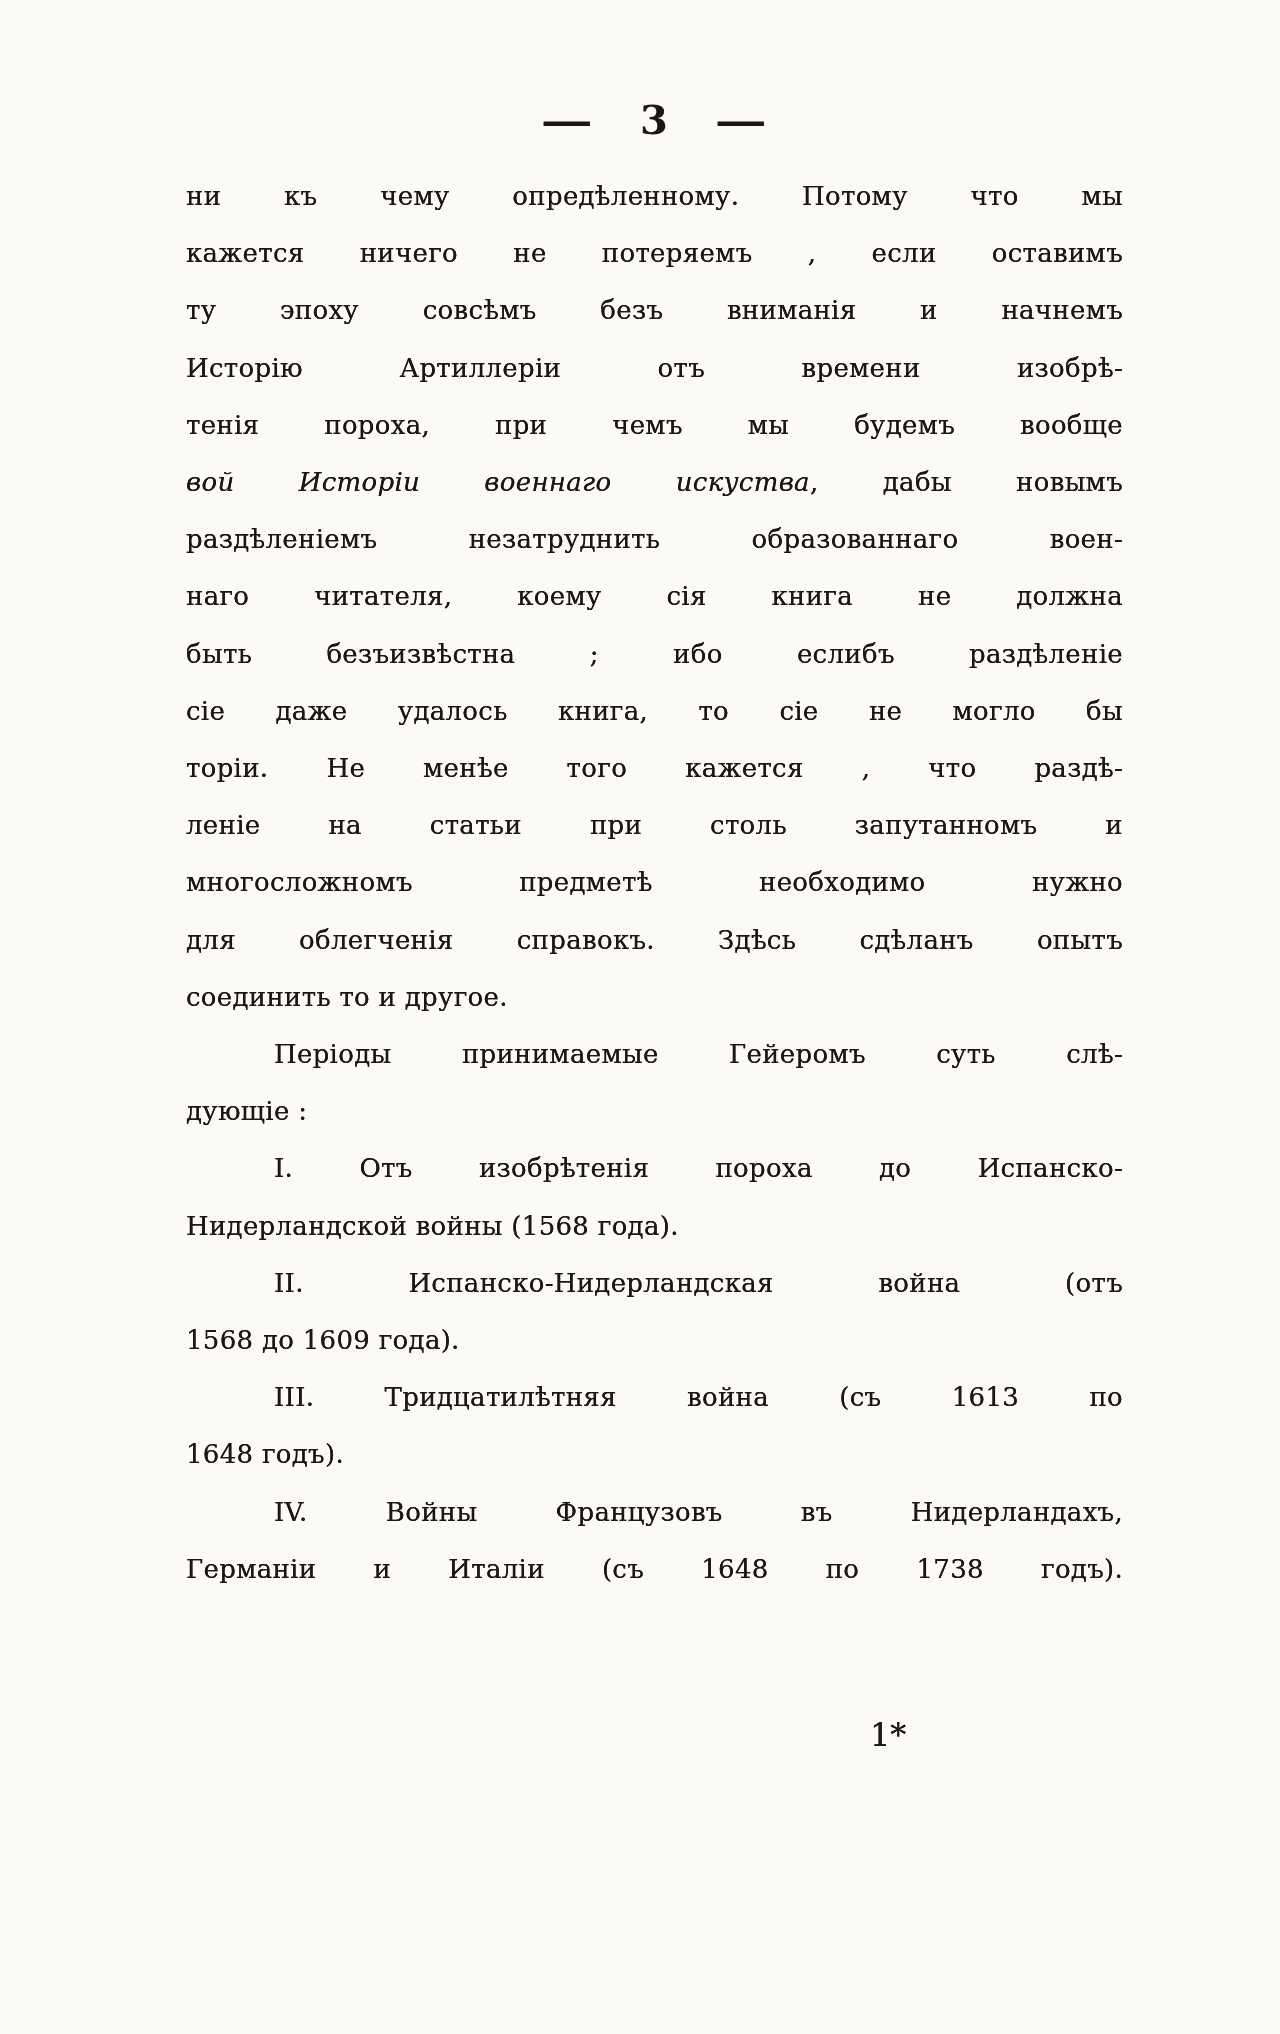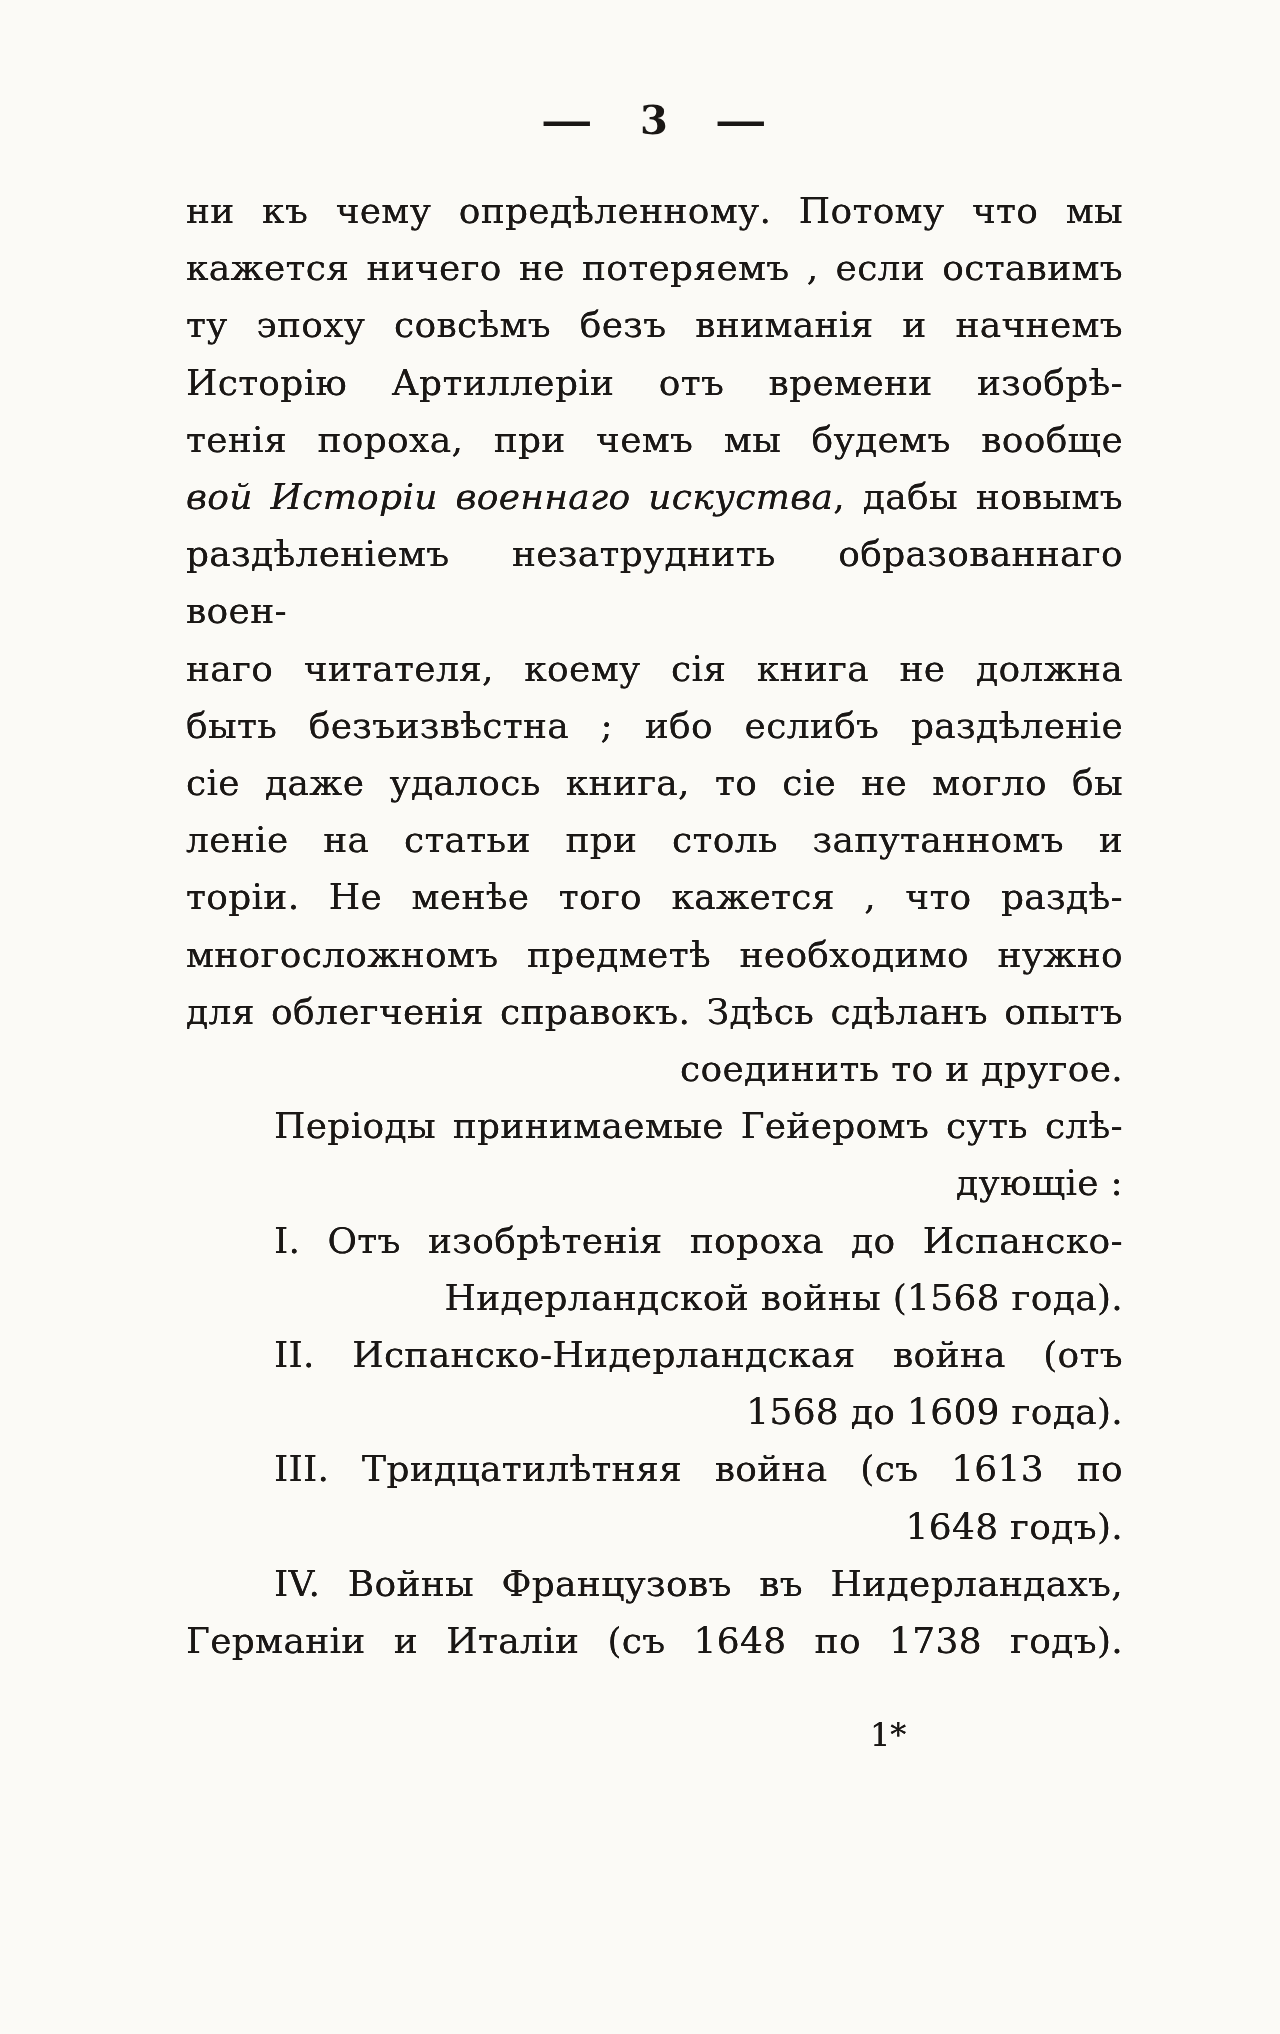--- a/index.html
+++ b/index.html
@@ -29,30 +29,30 @@
     font-size: 40px;
     font-weight: bold;
     letter-spacing: 1px;
   }
   .header .dash {
     transform: scaleX(1.3);
     display: inline-block;
   }
   .text-column {
     position: absolute;
-    top: 182px;
+    top: 168px;
     left: 186px;
     width: 937px;
-    font-size: 36px;
+    font-size: 26px;
     line-height: 57.2px;
     letter-spacing: 0.3px;
     text-shadow: 0 0 0.6px currentColor;
   }
   .line {
-    text-align: right;
+    text-align: left;
     white-space: normal;
   }
   .line.j {
     text-align: justify;
     text-align-last: justify;
   }
   .line.ind {
     padding-left: 88px;
   }
   .it {
@@ -81,22 +81,22 @@
       <div class="line j"><span>ни къ чему опредѣленному. Потому что мы</span></div>
       <div class="line j"><span>кажется ничего не потеряемъ , если оставимъ</span></div>
       <div class="line j"><span>ту эпоху совсѣмъ безъ вниманія и начнемъ</span></div>
       <div class="line j"><span>Исторію Артиллеріи отъ времени изобрѣ-</span></div>
       <div class="line j"><span>тенія пороха, при чемъ мы будемъ вообще</span></div>
       <div class="line j"><span class="it">вой Исторіи военнаго искуства</span><span>, дабы новымъ</span></div>
       <div class="line j"><span>раздѣленіемъ незатруднить образованнаго воен-</span></div>
       <div class="line j"><span>наго читателя, коему сія книга не должна</span></div>
       <div class="line j"><span>быть безъизвѣстна ; ибо еслибъ раздѣленіе</span></div>
       <div class="line j"><span>сіе даже удалось книга, то сіе не могло бы</span></div>
+      <div class="line j"><span>торіи. Не менѣе того кажется , что раздѣ-</span></div>
       <div class="line j"><span>леніе на статьи при столь запутанномъ и</span></div>
-      <div class="line j"><span>торіи. Не менѣе того кажется , что раздѣ-</span></div>
       <div class="line j"><span>многосложномъ предметѣ необходимо нужно</span></div>
       <div class="line j"><span>для облегченія справокъ. Здѣсь сдѣланъ опытъ</span></div>
       <div class="line"><span>соединить то и другое.</span></div>
       <div class="line j ind"><span>Періоды принимаемые Гейеромъ суть слѣ-</span></div>
       <div class="line"><span>дующіе :</span></div>
       <div class="line j ind"><span>I. Отъ изобрѣтенія пороха до Испанско-</span></div>
       <div class="line"><span>Нидерландской войны (1568 года).</span></div>
       <div class="line j ind"><span>II. Испанско-Нидерландская война (отъ</span></div>
       <div class="line"><span>1568 до 1609 года).</span></div>
       <div class="line j ind"><span>III. Тридцатилѣтняя война (съ 1613 по</span></div>

